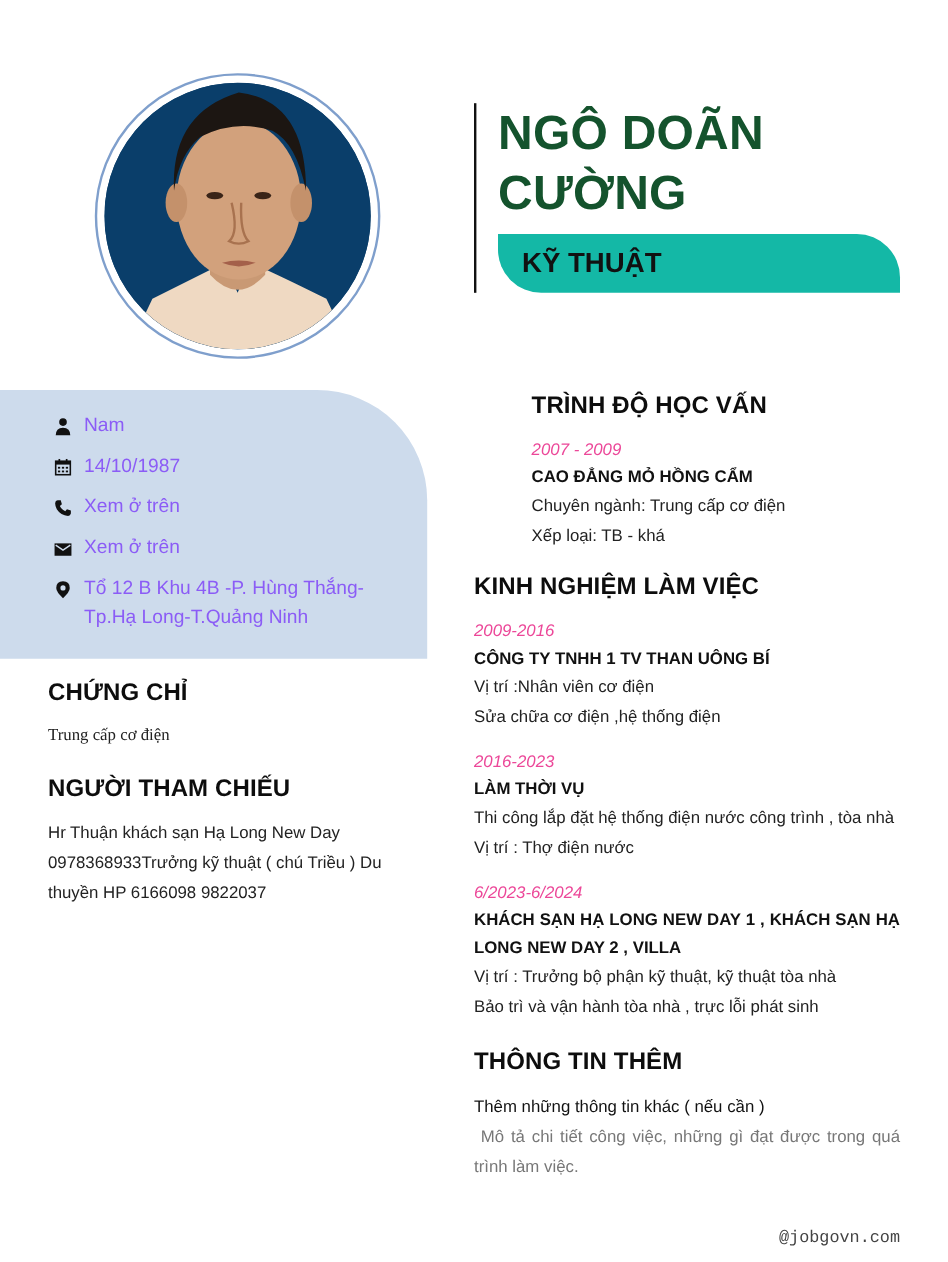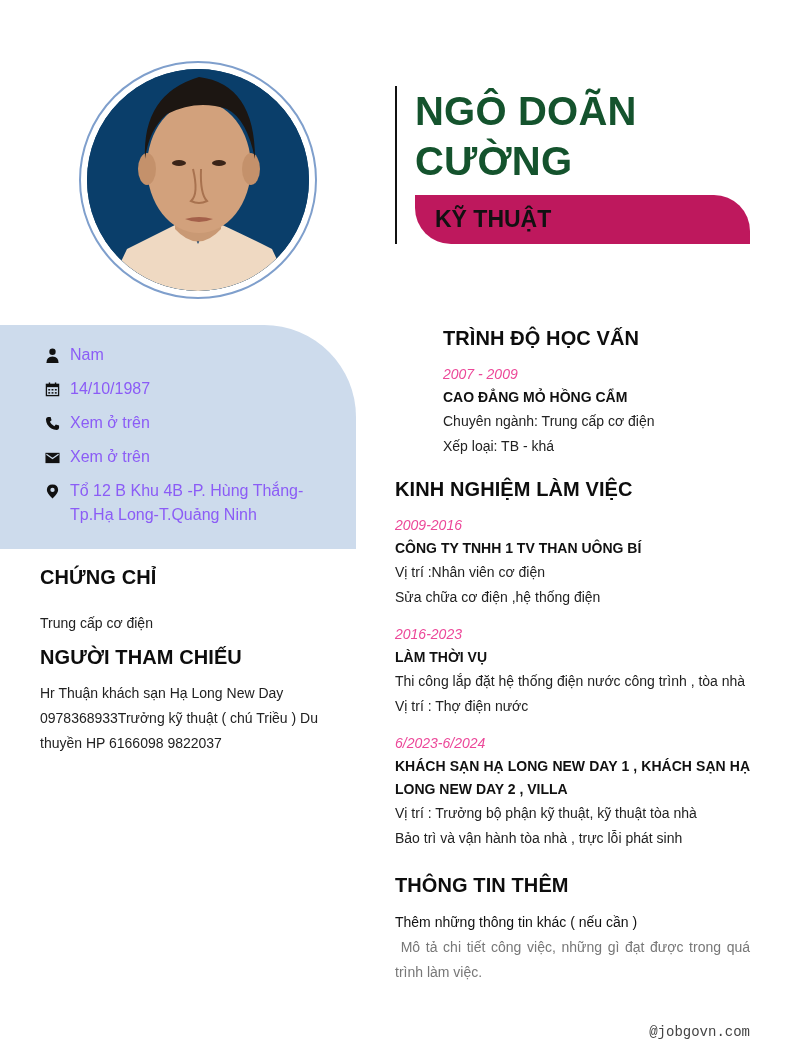--- a/index.html
+++ b/index.html
@@ -17,21 +17,21 @@
     }
 
     
     .header-bar { position: absolute; left: 395px; top: 86px; width: 2px; height: 158px; background: #111; }
     .name {
       position: absolute; left: 415px; top: 86px; width: 340px;
       font-size: 40px; font-weight: 700; line-height: 50px; color: #14532d; letter-spacing: 0.2px;
     }
     .job-title-banner {
       position: absolute; left: 415px; top: 195px; width: 335px; height: 49px;
-      background: #be185d; border-radius: 0 36px 0 36px;
+      background: #14b8a6; border-radius: 0 36px 0 36px;
       display: flex; align-items: center; padding-left: 20px;
     }
     .job-title { font-size: 23px; font-weight: 700; color: #111; }
 
     
     .contact-panel {
       position: absolute; left: 0; top: 325px; width: 356px; height: 224px;
       background: #cddbec; border-radius: 0 92px 0 0;
     }
     .contact-list { position: absolute; left: 44px; top: 343px; width: 290px; }
@@ -142,21 +142,21 @@
           <path d="M8 0.5 Q14 0.5 14 6.5 Q14 10 8 15.5 Q2 10 2 6.5 Q2 0.5 8 0.5 Z" fill="#111"></path>
           <circle cx="8" cy="6.3" r="2.3" fill="#cddbec"></circle>
         </svg>
     </span>
     <span>Tổ 12 B Khu 4B -P. Hùng Thắng-Tp.Hạ Long-T.Quảng Ninh</span>
   </div>
 </div>
 
 <div class="left-section" style="top:566px;">
   <div class="section-title">CHỨNG CHỈ</div>
-  <div class="body-text" style="margin-top:22px;">Trung cấp cơ điện</div>
+  <div class="body-text" style="margin-top:12px;font-family:Liberation Serif, serif;">Trung cấp cơ điện</div>
 </div>
 
 <div class="left-section" style="top:646px;">
   <div class="section-title">NGƯỜI THAM CHIẾU</div>
   <div class="body-text" style="margin-top:12px; width:305px;">Hr Thuận khách sạn Hạ Long New Day 0978368933Trưởng kỹ thuật ( chú Triều ) Du thuyền HP 6166098 9822037</div>
 </div>
 
 <div class="right" style="top:327px;margin-left:48px;">
   <div class="section-title">TRÌNH ĐỘ HỌC VẤN</div>
   <div style="margin-top:13px;">

